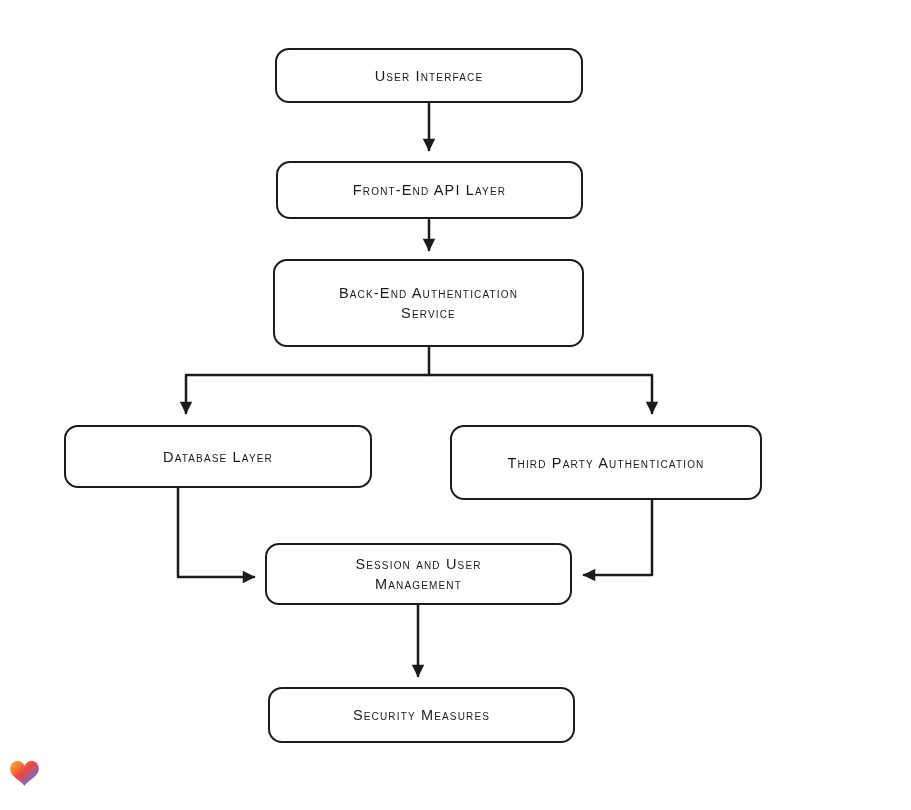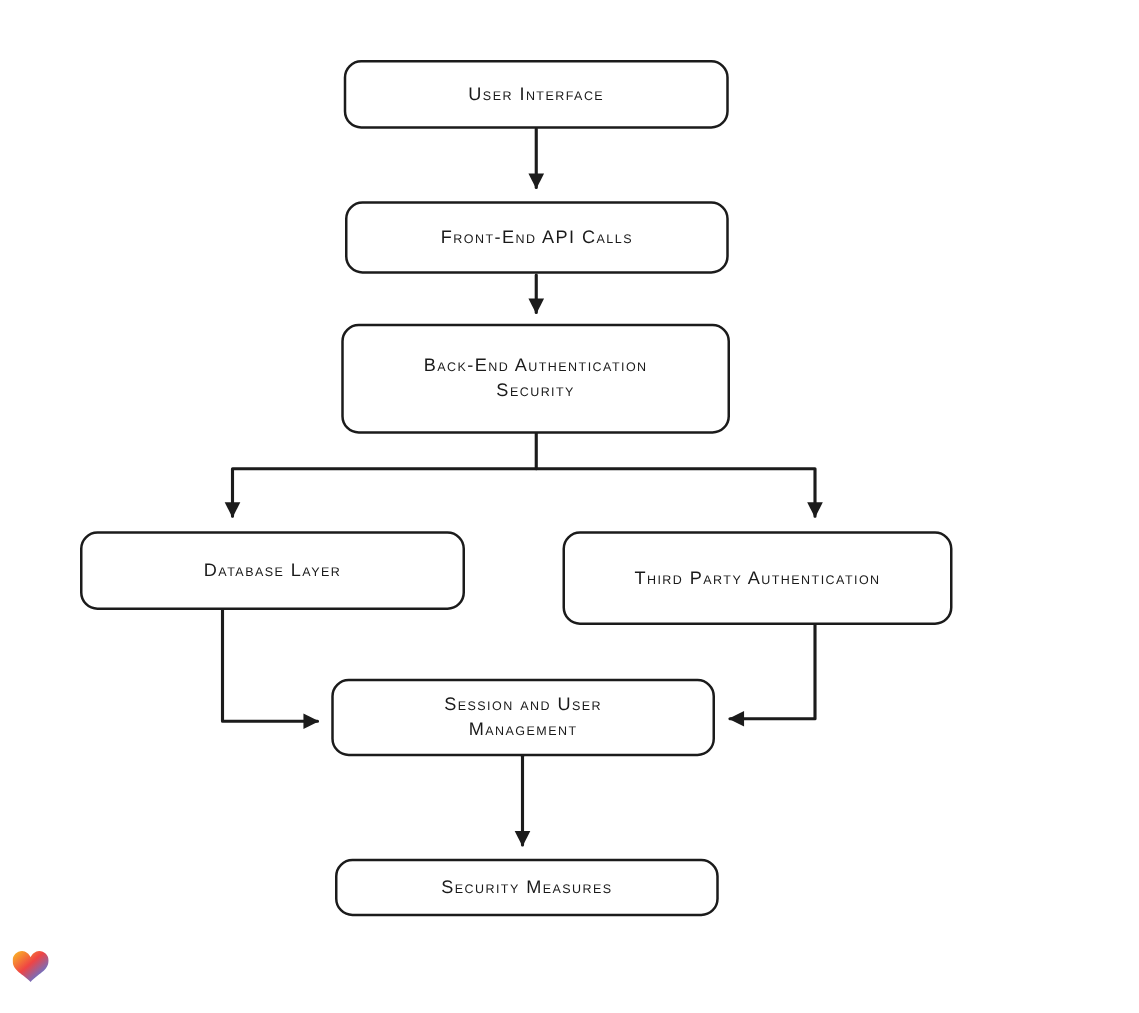--- a/index.html
+++ b/index.html
@@ -73,42 +73,42 @@
       <path d="M652,488 L652,575 L584,575" marker-end="url(#arrow)"></path>
       <path d="M418,605 L418,676" marker-end="url(#arrow)"></path>
     </g>
   </svg>
 
   <div class="node" style="left:275px; top:48px; width:308px; height:55px">
     <span>User Interface</span>
   </div>
 
   <div class="node" style="left:276px; top:161px; width:307px; height:58px">
-    <span>Front-End API Calls</span>
+    <span>Front-End API Layer</span>
   </div>
 
   <div class="node" style="left:273px; top:259px; width:311px; height:88px">
     <span>Back-End Authentication</span>
-    <span>Security</span>
+    <span>Service</span>
   </div>
 
   <div class="node" style="left:64px; top:425px; width:308px; height:63px">
     <span>Database Layer</span>
   </div>
 
   <div class="node" style="left:450px; top:425px; width:312px; height:75px">
     <span>Third Party Authentication</span>
   </div>
 
   <div class="node" style="left:265px; top:543px; width:307px; height:62px">
     <span>Session and User</span>
     <span>Management</span>
   </div>
 
-  <div class="node" style="left:268px; top:687px; width:307px; height:46px">
+  <div class="node" style="left:268px; top:687px; width:307px; height:56px">
     <span>Security Measures</span>
   </div>
 
   <svg class="logo" viewBox="0 0 32 30" xmlns="http://www.w3.org/2000/svg">
     <defs>
       <linearGradient id="heart-grad" x1="0" y1="0" x2="1" y2="1">
         <stop offset="0%" stop-color="#fbbf24"></stop>
         <stop offset="45%" stop-color="#ef4444"></stop>
         <stop offset="90%" stop-color="#3b82f6"></stop>
       </linearGradient>

